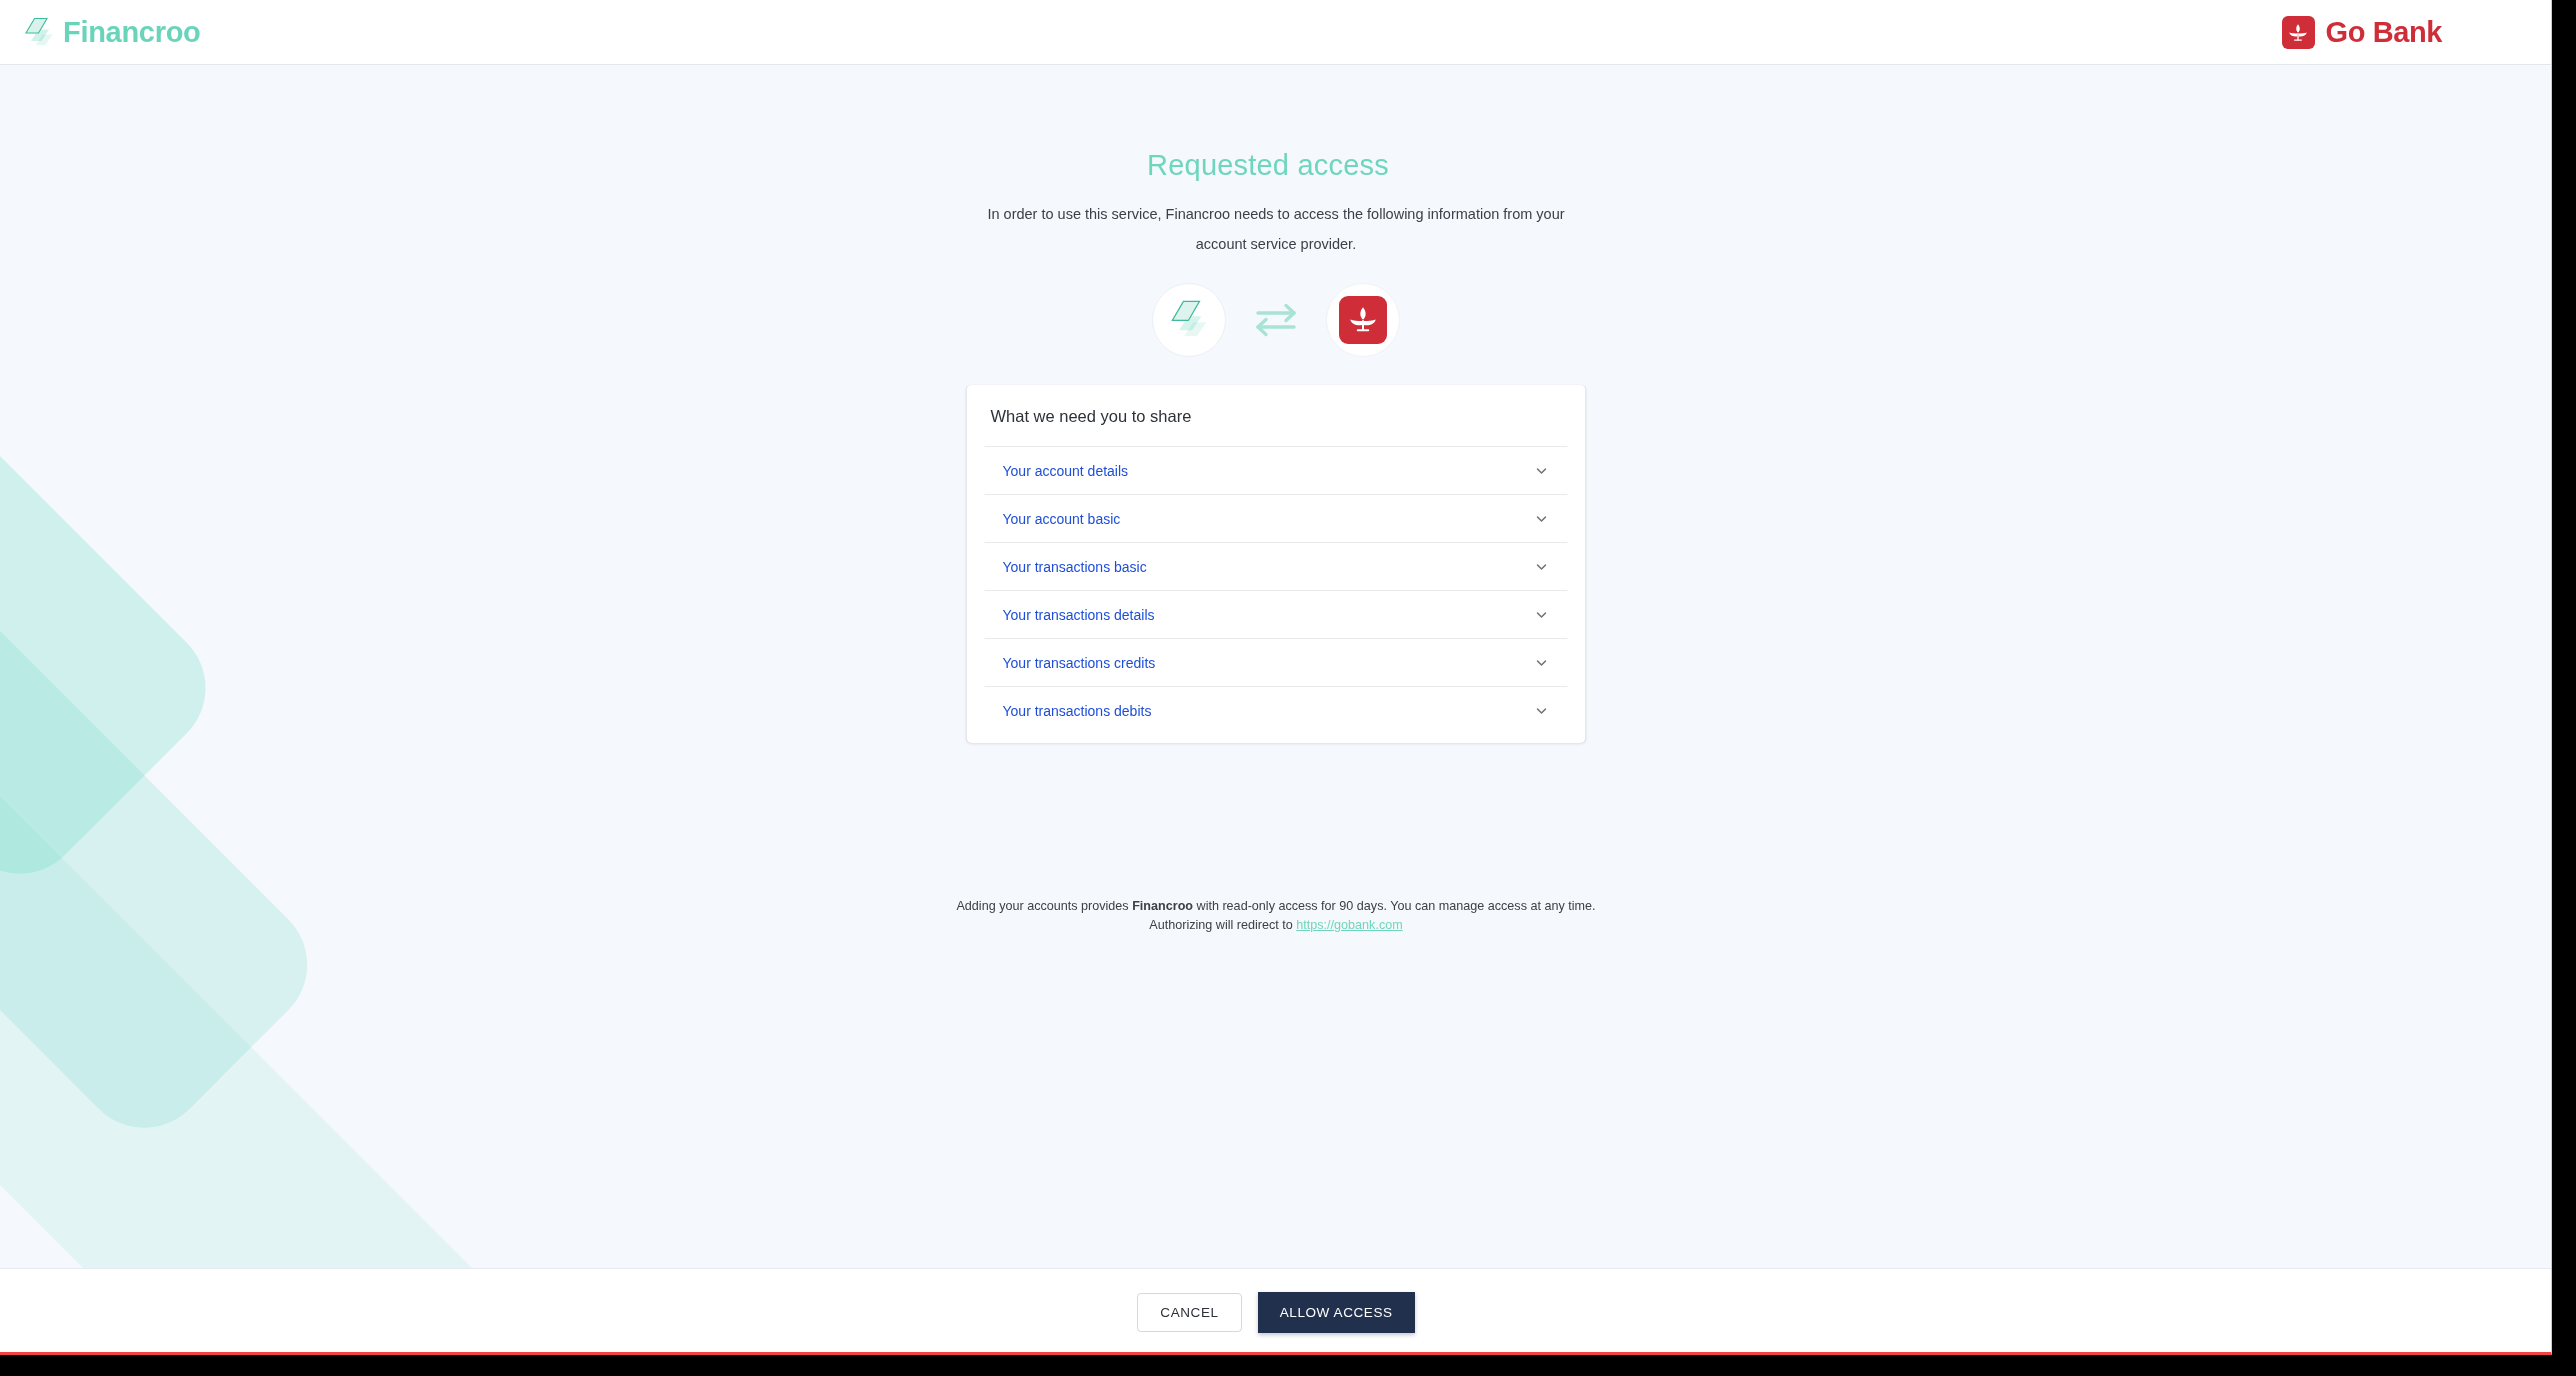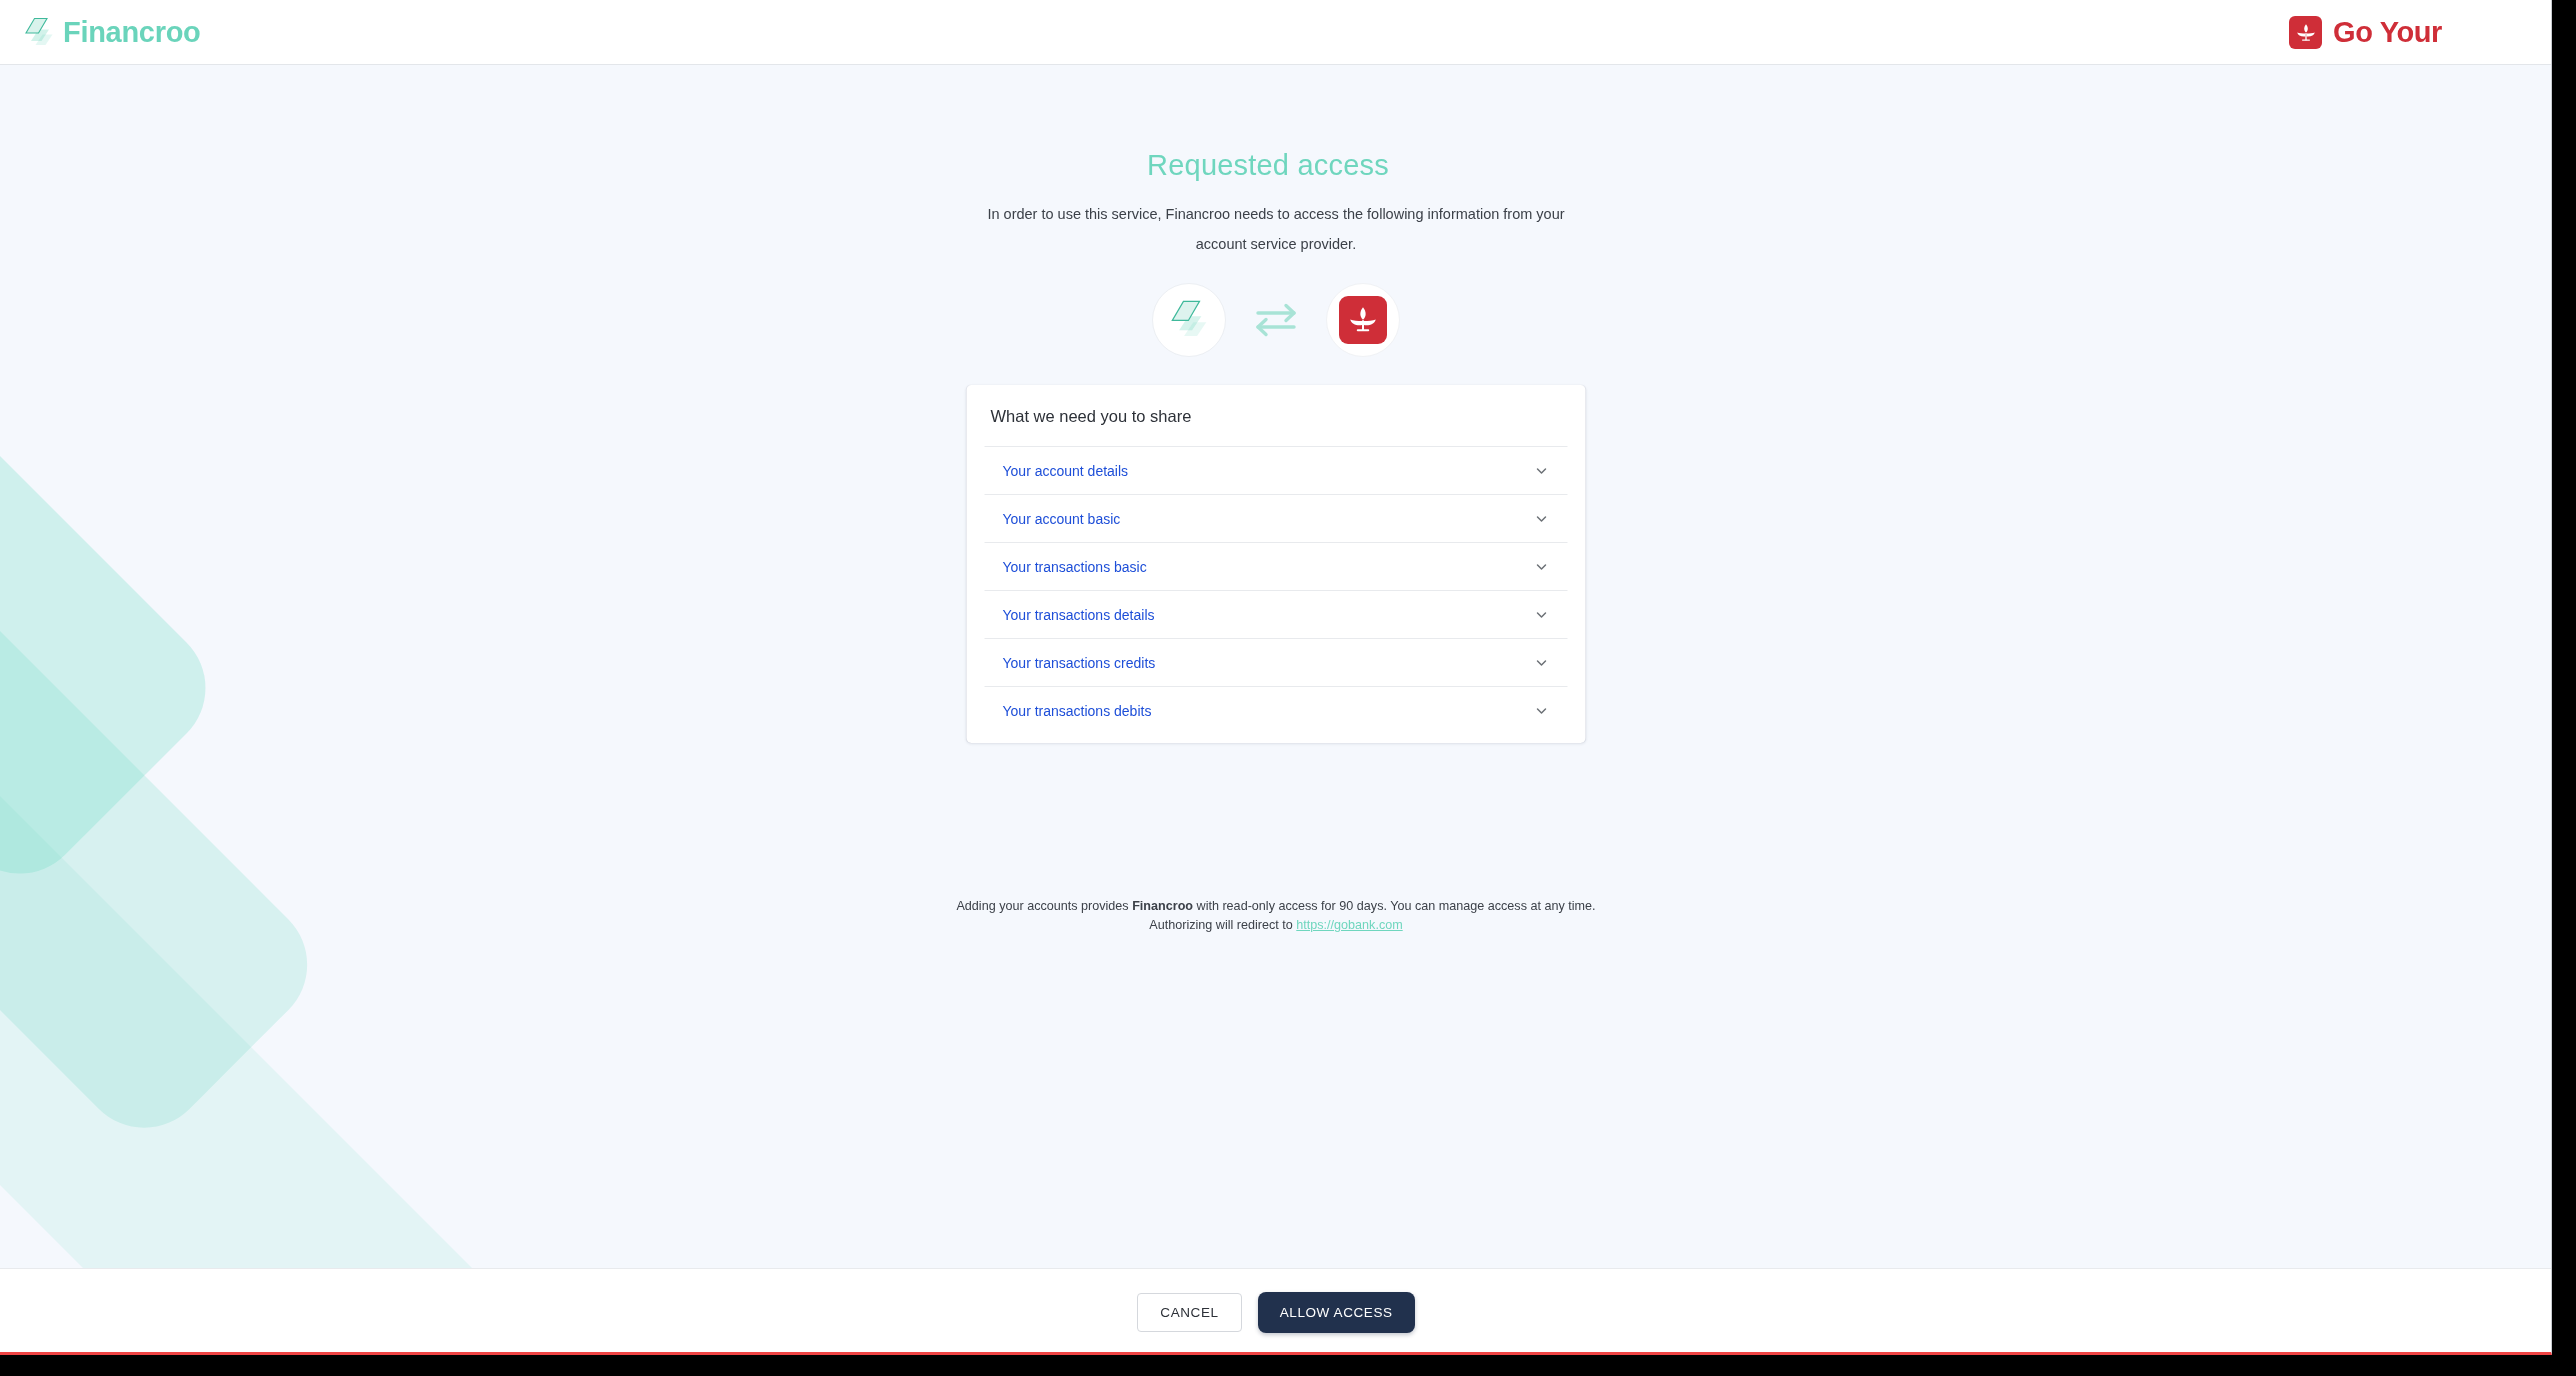--- a/index.html
+++ b/index.html
@@ -273,21 +273,21 @@
     letter-spacing: 0.6px;
     color: #2d3138;
     cursor: pointer;
   }
   #allow-access-button {
     min-width: 152px;
     height: 41px;
     padding: 0 22px;
     background: #21314d;
     border: none;
-    border-radius: 8px;
+    border-radius: 0;
     font-family: "Liberation Sans", sans-serif;
     font-size: 13.5px;
     letter-spacing: 0.6px;
     color: #ffffff;
     cursor: pointer;
     box-shadow: 0 2px 4px rgba(20, 30, 60, 0.25);
   }
 </style>
 </head>
 <body>
@@ -317,21 +317,21 @@
       <div id="brand-right">
         <span class="gobank-mark">
           <svg width="24" height="24" viewBox="0 0 24 24" fill="none">
             <path d="M12 3.2 C9.6 6.2 9.6 9.4 12 11.6 C14.4 9.4 14.4 6.2 12 3.2 Z" fill="#ffffff"></path>
             <path d="M11.4 12.6 C8.6 12.6 5.2 12.4 3.2 11.6 C3.9 14.4 7.3 16 11.4 15.5 Z" fill="#ffffff"></path>
             <path d="M12.6 12.6 C15.4 12.6 18.8 12.4 20.8 11.6 C20.1 14.4 16.7 16 12.6 15.5 Z" fill="#ffffff"></path>
             <rect x="11.35" y="12.2" width="1.3" height="7.1" fill="#ffffff"></rect>
             <rect x="8.0" y="18.4" width="8" height="1.3" rx="0.6" fill="#ffffff"></rect>
           </svg>
         </span>
-        <span class="wordmark">Go Your</span>
+        <span class="wordmark">Go Bank</span>
       </div>
 
     </div>
 
     <div id="main">
 
       <h1 id="page-title">Requested access</h1>
       <p id="page-subtitle">In order to use this service, Financroo needs to access the following information from your account service provider.</p>
 
       <div id="logo-row">

